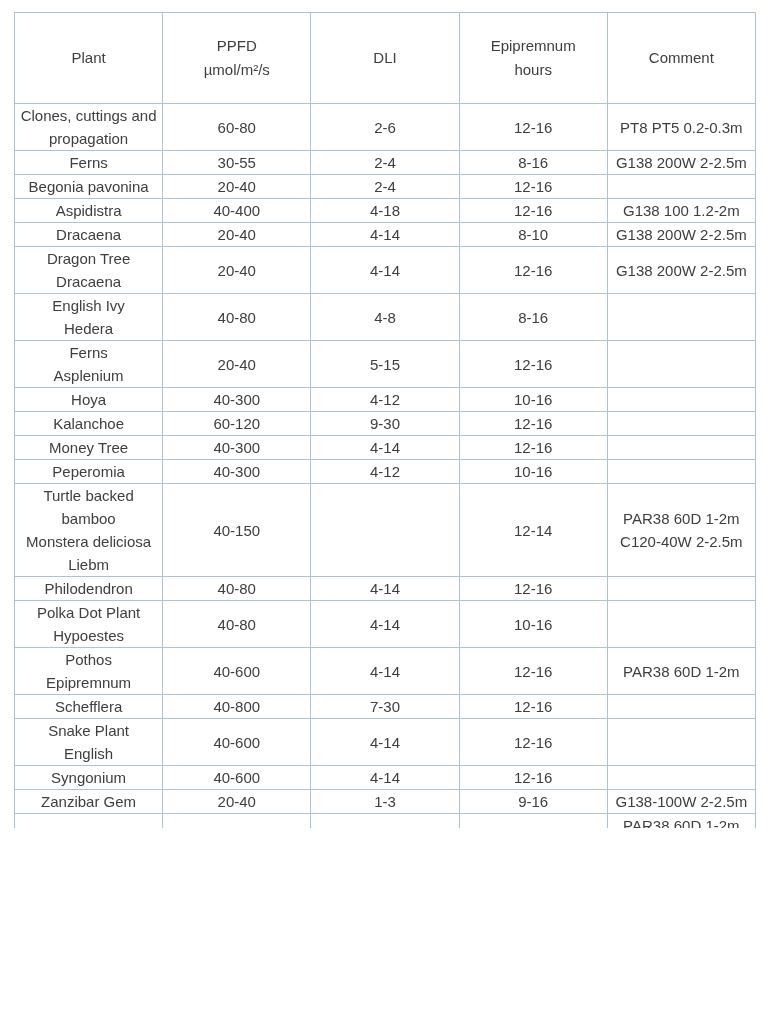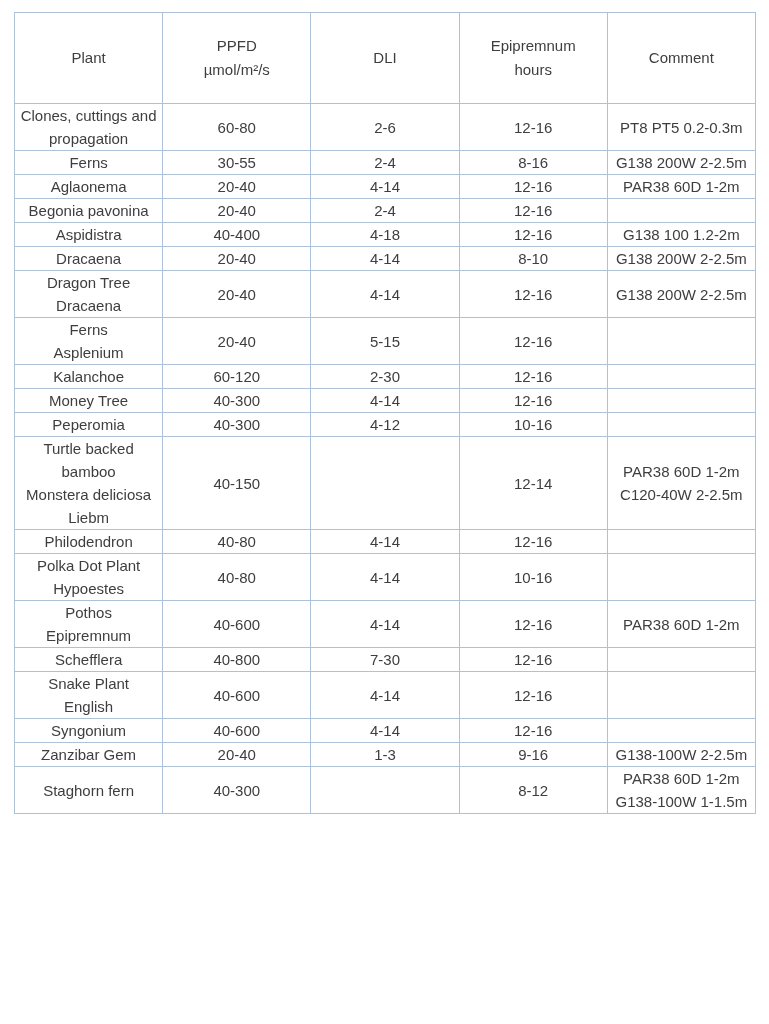--- a/index.html
+++ b/index.html
@@ -82,27 +82,20 @@
           <td>PT8 PT5 0.2-0.3m</td>
         </tr>
         <tr>
           <td>Ferns</td>
           <td>30-55</td>
           <td>2-4</td>
           <td>8-16</td>
           <td>G138 200W 2-2.5m</td>
         </tr>
         <tr>
-          <td>Aglaonema</td>
-          <td>20-40</td>
-          <td>4-14</td>
-          <td>12-16</td>
-          <td>PAR38 60D 1-2m</td>
-        </tr>
-        <tr>
           <td>Begonia pavonina</td>
           <td>20-40</td>
           <td>2-4</td>
           <td>12-16</td>
           <td></td>
         </tr>
         <tr>
           <td>Aspidistra</td>
           <td>40-400</td>
           <td>4-18</td>
@@ -118,31 +111,46 @@
         </tr>
         <tr>
           <td>Dragon Tree
 Dracaena</td>
           <td>20-40</td>
           <td>4-14</td>
           <td>12-16</td>
           <td>G138 200W 2-2.5m</td>
         </tr>
         <tr>
+          <td>English Ivy
+Hedera</td>
+          <td>40-80</td>
+          <td>4-8</td>
+          <td>8-16</td>
+          <td></td>
+        </tr>
+        <tr>
           <td>Ferns
 Asplenium</td>
           <td>20-40</td>
           <td>5-15</td>
           <td>12-16</td>
           <td></td>
         </tr>
         <tr>
+          <td>Hoya</td>
+          <td>40-300</td>
+          <td>4-12</td>
+          <td>10-16</td>
+          <td></td>
+        </tr>
+        <tr>
           <td>Kalanchoe</td>
           <td>60-120</td>
-          <td>2-30</td>
+          <td>9-30</td>
           <td>12-16</td>
           <td></td>
         </tr>
         <tr>
           <td>Money Tree</td>
           <td>40-300</td>
           <td>4-14</td>
           <td>12-16</td>
           <td></td>
         </tr>

